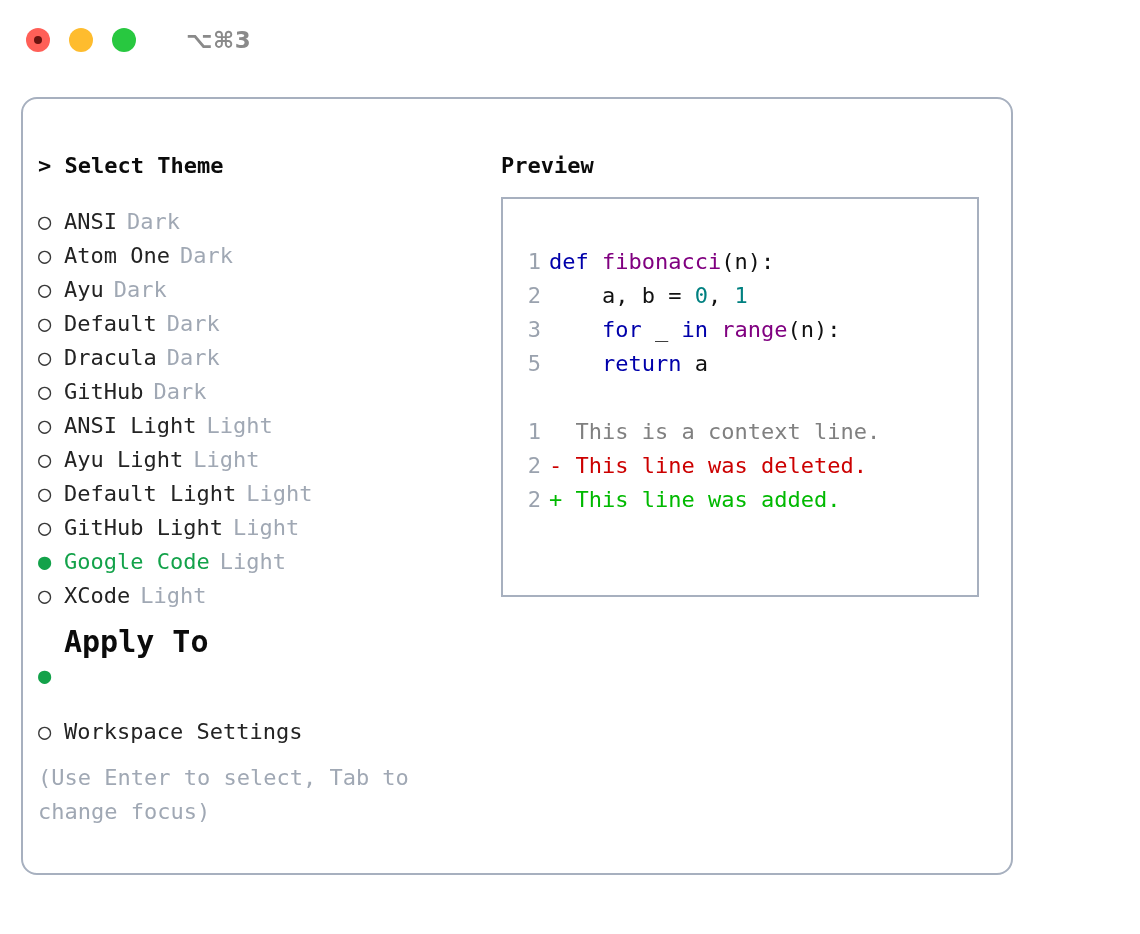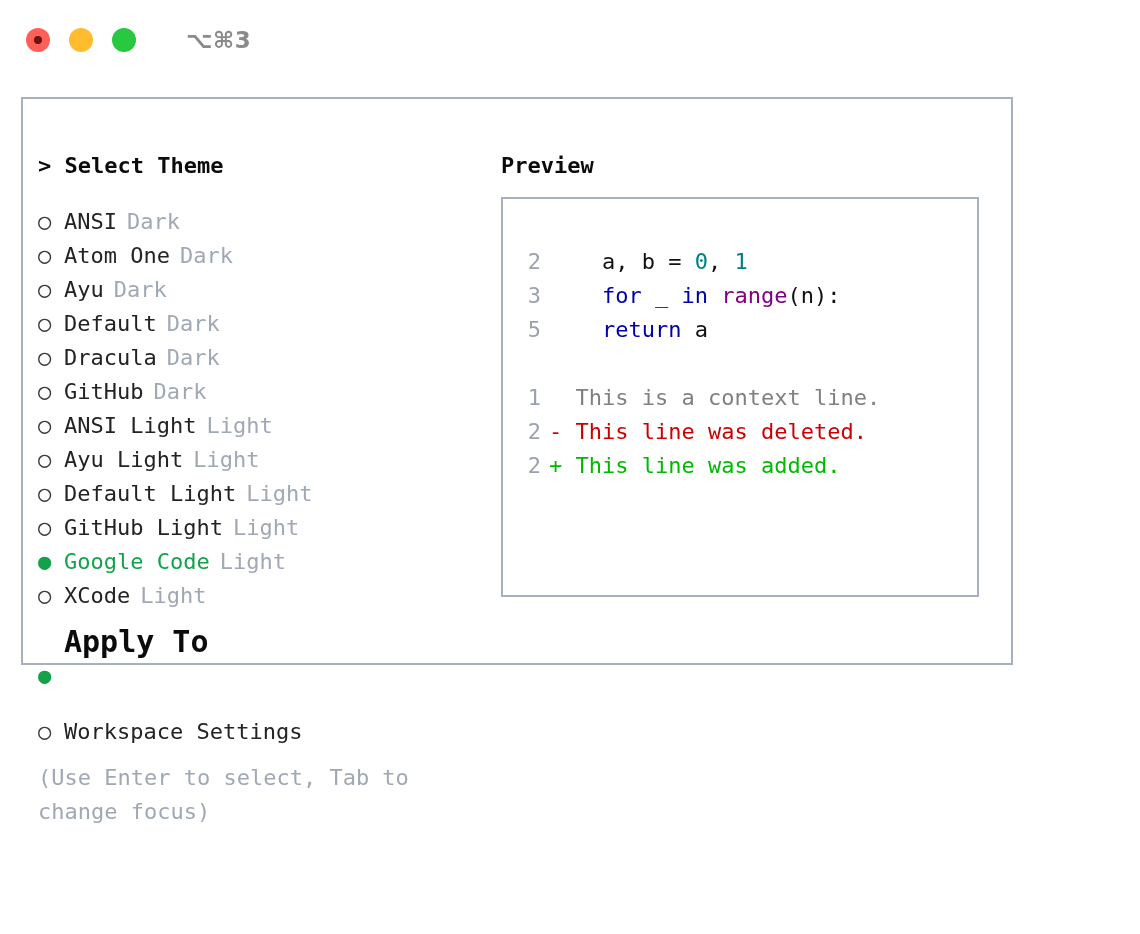--- a/index.html
+++ b/index.html
@@ -74,23 +74,23 @@
     letter-spacing: 0.5px;
     white-space: nowrap;
   }
 
   
   .panel {
     position: absolute;
     left: 21px;
     top: 97px;
     width: 992px;
-    height: 568px;
+    height: 778px;
     border: 2px solid #A7B0BF;
-    border-radius: 0;
+    border-radius: 16px;
     box-sizing: border-box;
     background: #ffffff;
   }
 
   
   .col-left {
     position: absolute;
     left: 15px;
     top: 50px;
     width: 440px;
@@ -247,20 +247,21 @@
 
       <div class="hint">(Use Enter to select, Tab to change focus)</div>
     </div>
 
     <div class="col-right">
 
       <div class="section-title">Preview</div>
 
       <div class="preview-box">
         <div class="code-area" id="code-area">
+            <div class="code-line"><span class="lineno">1</span><span class="code-txt"><span class="t-kw">def</span><span class="t-pl"> </span><span class="t-fn">fibonacci</span><span class="t-pl">(n):</span></span></div>
             <div class="code-line"><span class="lineno">2</span><span class="code-txt"><span class="t-pl">    a, b = </span><span class="t-num">0</span><span class="t-pl">, </span><span class="t-num">1</span></span></div>
             <div class="code-line"><span class="lineno">3</span><span class="code-txt"><span class="t-pl">    </span><span class="t-kw">for</span><span class="t-pl"> _ </span><span class="t-kw">in</span><span class="t-pl"> </span><span class="t-fn">range</span><span class="t-pl">(n):</span></span></div>
             <div class="code-line"><span class="lineno">5</span><span class="code-txt"><span class="t-pl">    </span><span class="t-kw">return</span><span class="t-pl"> a</span></span></div>
             <div class="d-gap"></div>
             <div class="code-line"><span class="lineno">1</span><span class="code-txt d-ctx">  This is a context line.</span></div>
             <div class="code-line"><span class="lineno">2</span><span class="code-txt d-del">- This line was deleted.</span></div>
             <div class="code-line"><span class="lineno">2</span><span class="code-txt d-add">+ This line was added.</span></div>
           </div>
       </div>
     </div>

